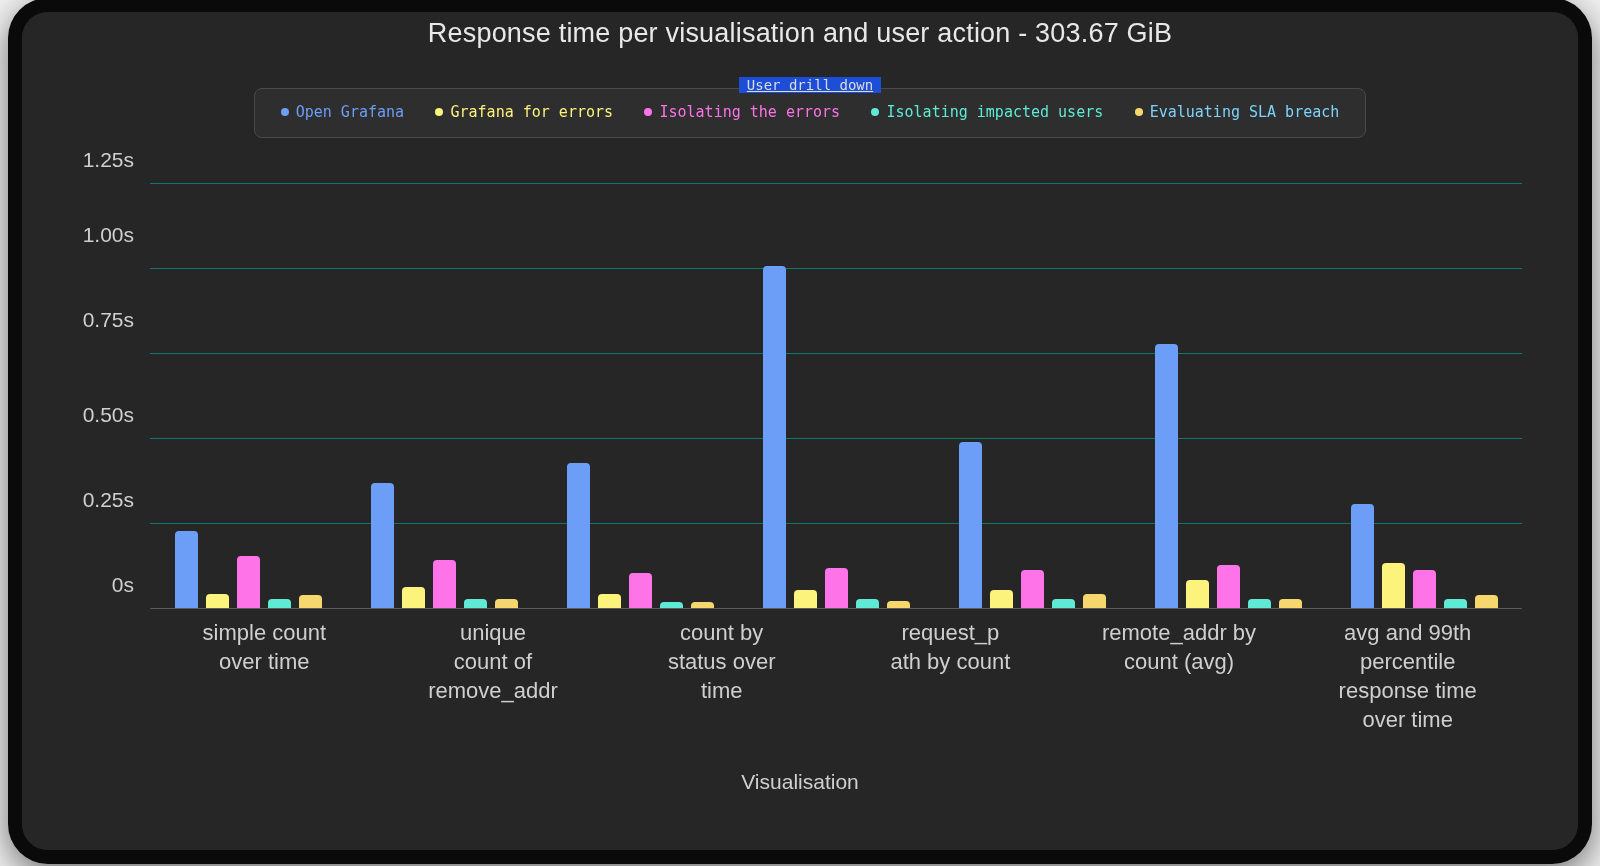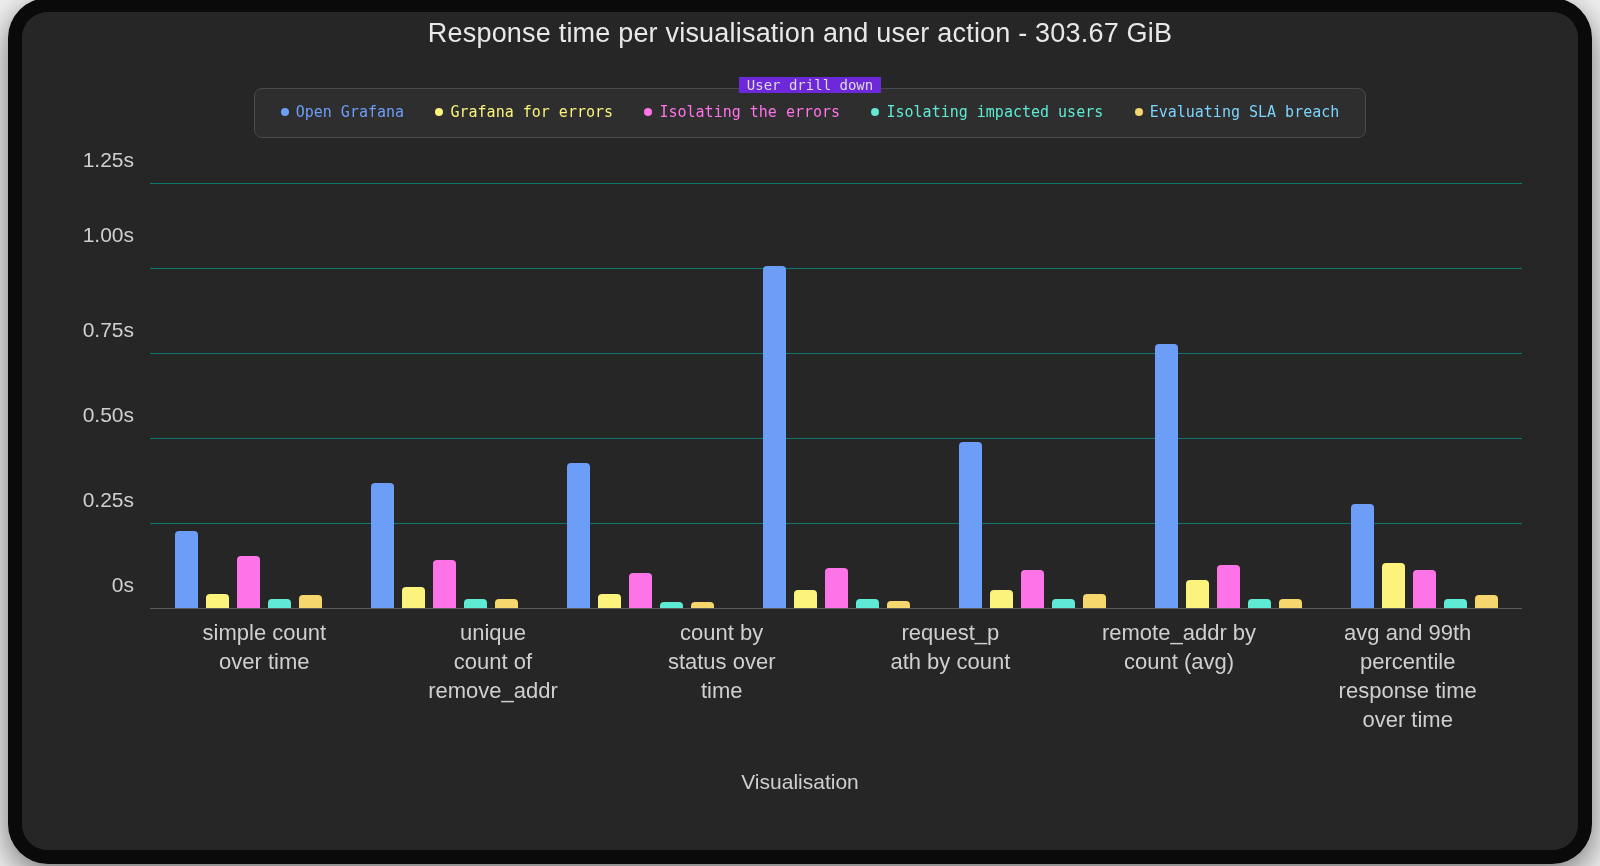--- a/index.html
+++ b/index.html
@@ -63,22 +63,23 @@
     left: 0;
     top: -12px;
     width: 100%;
     text-align: center;
     color: #dcdcdc;
     font-family: "DejaVu Sans Mono", monospace;
     font-size: 14px;
     background: transparent;
   }
   #legend-title span {
-    background: #6d28d9;
+    background: #1d4ed8;
     padding: 0 8px;
+    text-decoration: underline;
   }
   #legend-items {
     position: absolute;
     left: 0;
     right: 0;
     top: 14px;
     display: flex;
     justify-content: space-around;
     align-items: center;
     padding: 0 10px;
@@ -220,21 +221,21 @@
             <div class="gridline" style="bottom: 0%; background: rgb(90, 90, 90);">
               <div class="ytick" style="bottom: 0px;">0s</div>
             </div>
             <div class="gridline" style="bottom: 19.2308%;">
               <div class="ytick" style="bottom: 0px;">0.25s</div>
             </div>
             <div class="gridline" style="bottom: 38.4615%;">
               <div class="ytick" style="bottom: 0px;">0.50s</div>
             </div>
             <div class="gridline" style="bottom: 57.6923%;">
-              <div class="ytick" style="bottom: 0px;">0.75s</div>
+              <div class="ytick" style="bottom: 10px;">0.75s</div>
             </div>
             <div class="gridline" style="bottom: 76.9231%;">
               <div class="ytick" style="bottom: 10px;">1.00s</div>
             </div>
             <div class="gridline" style="bottom: 96.1538%;">
               <div class="ytick" style="bottom: 0px;">1.25s</div>
             </div>
           </div>
         <div id="groups">
             <div class="group">

